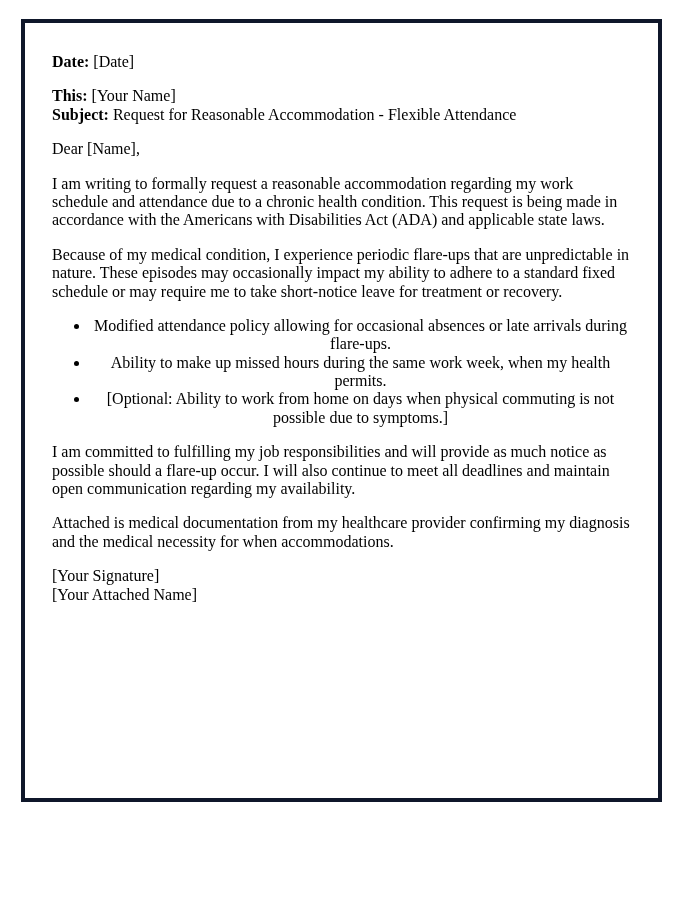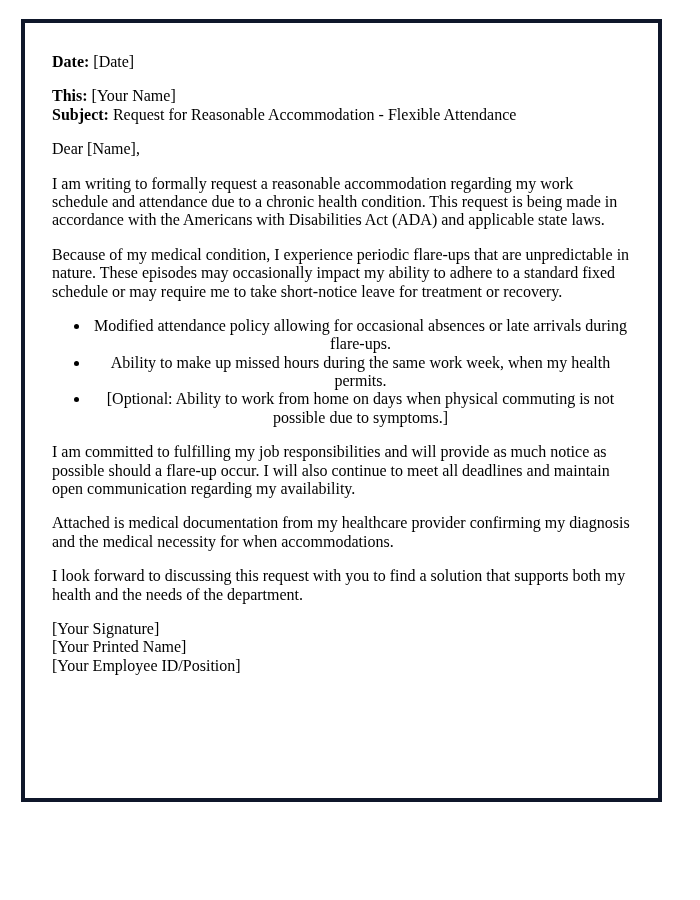--- a/index.html
+++ b/index.html
@@ -56,22 +56,20 @@
   <ul>
     <li>Modified attendance policy allowing for occasional absences or late arrivals during flare-ups.</li>
     <li>Ability to make up missed hours during the same work week, when my health permits.</li>
     <li>[Optional: Ability to work from home on days when physical commuting is not possible due to symptoms.]</li>
   </ul>
 
   <p>I am committed to fulfilling my job responsibilities and will provide as much notice as possible should a flare-up occur. I will also continue to meet all deadlines and maintain open communication regarding my availability.</p>
 
   <p>Attached is medical documentation from my healthcare provider confirming my diagnosis and the medical necessity for when accommodations.</p>
 
-  <p>I look forward to discussing this request with you to find a solution that supports both my health and the needs of the department.</p>
 
 
   <p>
     <span class="hline">[Your Signature]</span>
-    <span class="hline">[Your Printed Name]</span>
-    <span class="hline">[Your Employee ID/Position]</span>
+    <span class="hline">[Your Attached Name]</span>
   </p>
 
 </div>
 
 </body></html>

